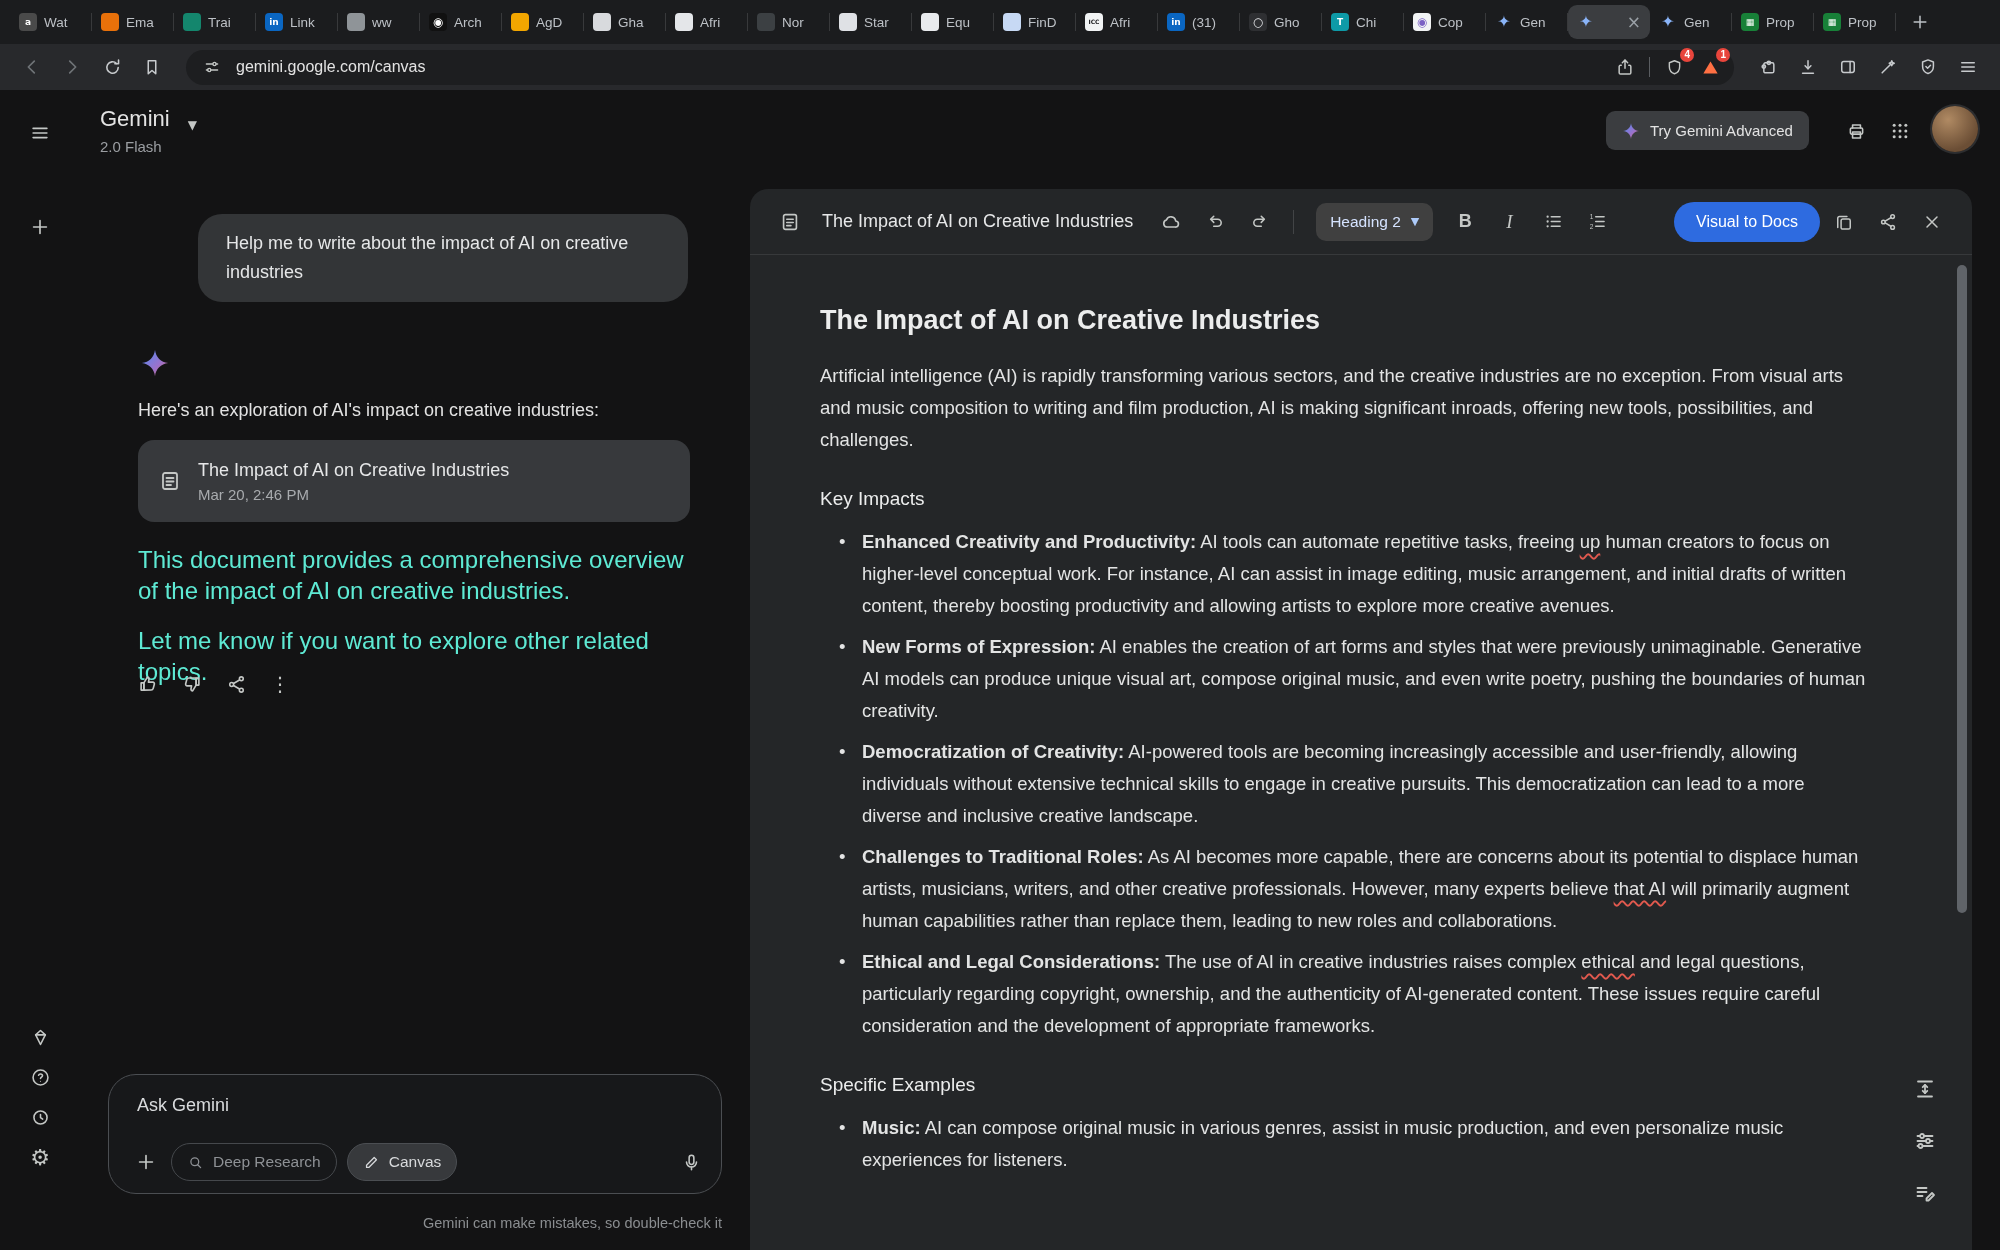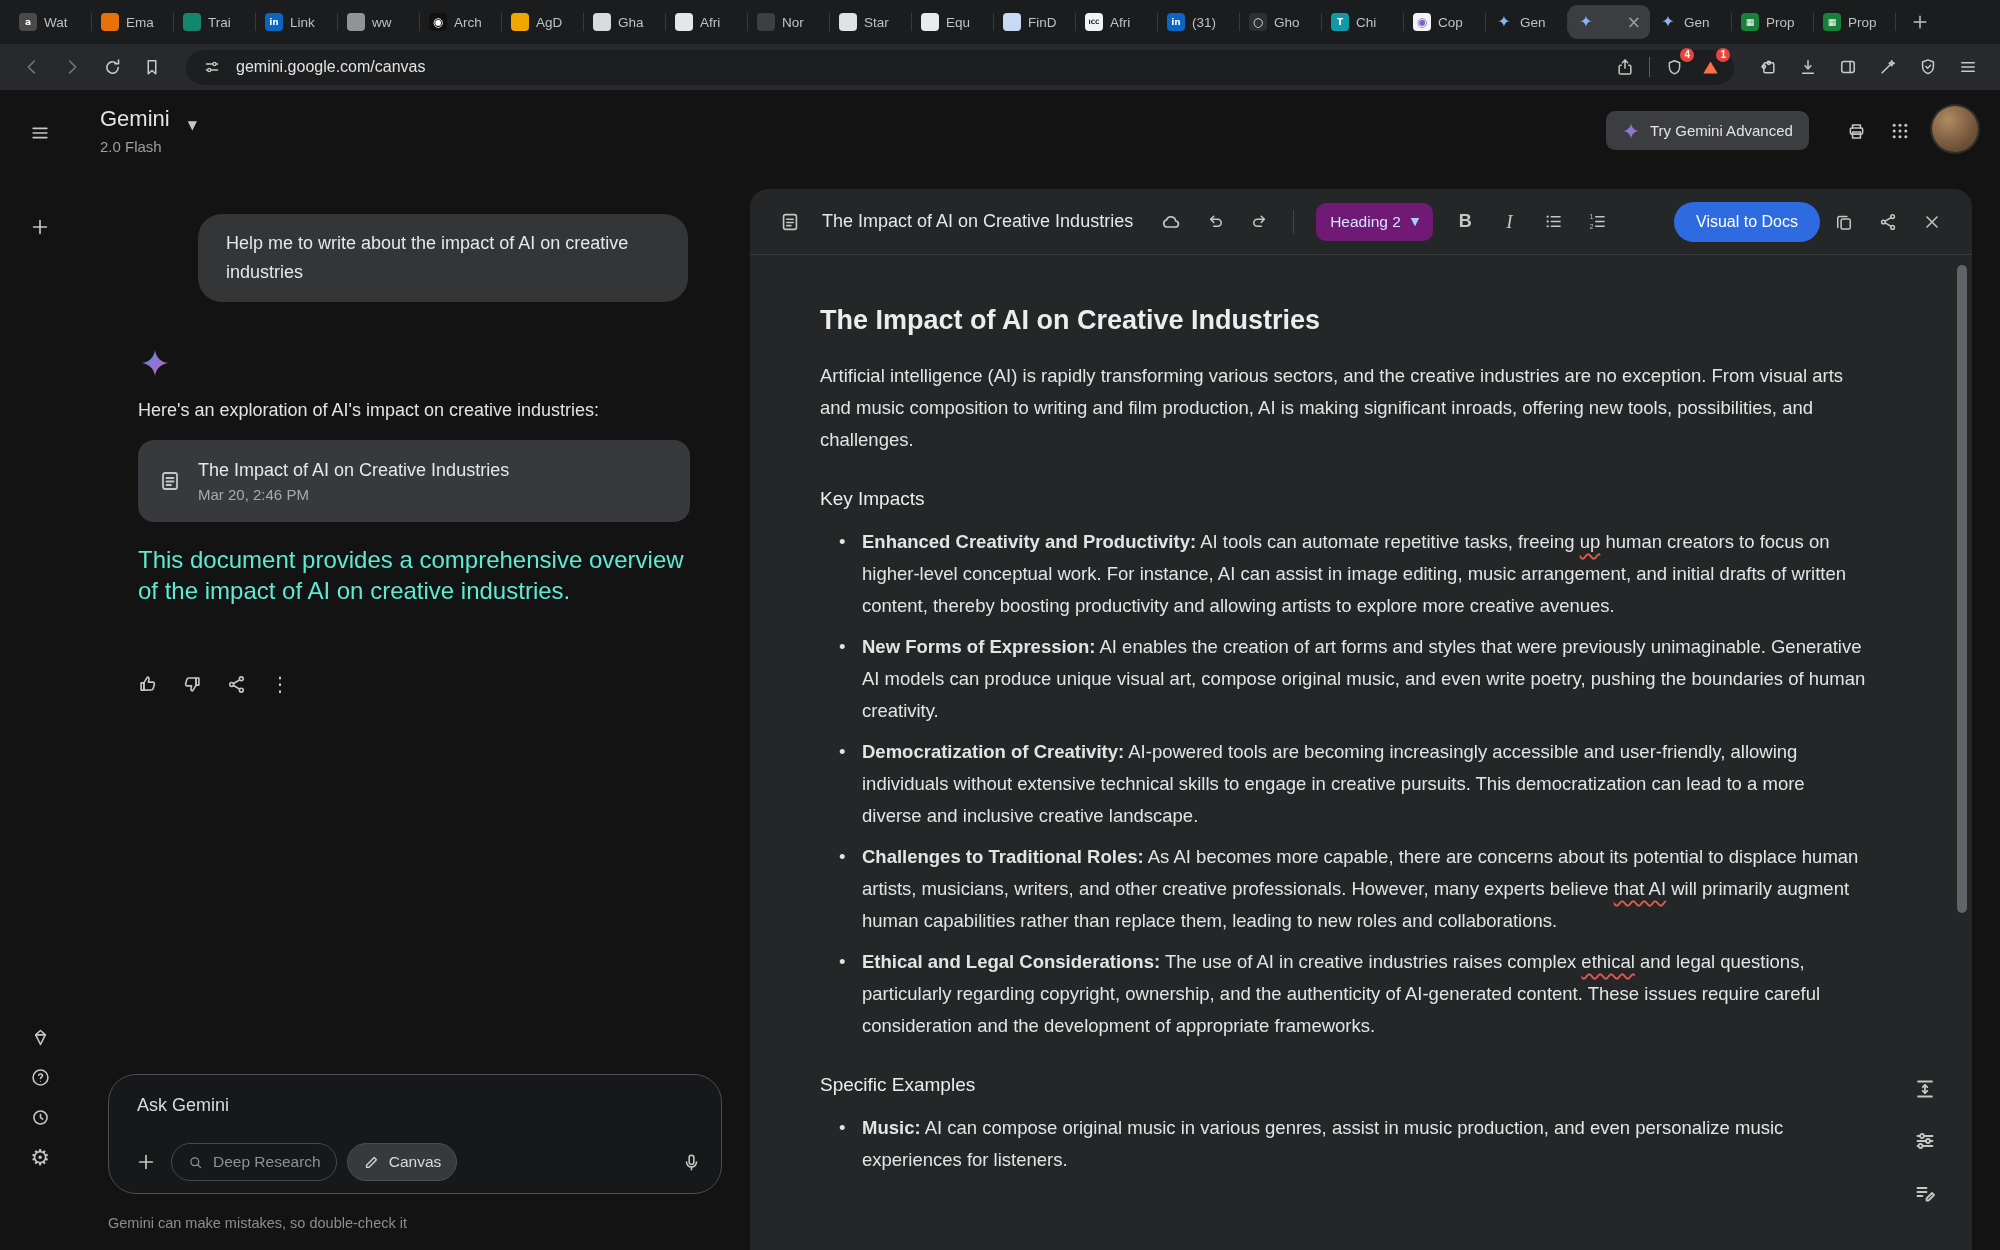--- a/index.html
+++ b/index.html
@@ -54,31 +54,31 @@
   .chat-p{position:absolute;left:138px;width:568px;font-size:24px;line-height:31px;color:#5eead4}
   .chat-actions{position:absolute;left:134px;top:670px;display:flex;gap:16px;color:#c4c7c5}
   .act-ic{width:28px;height:28px;display:flex;align-items:center;justify-content:center;font-size:20px}
   .ask-box{position:absolute;left:108px;top:1074px;width:614px;height:120px;border:1px solid #4b4e52;border-radius:28px;box-sizing:border-box;background:#17181a}
   .ask-ph{position:absolute;left:28px;top:20px;font-size:18px;color:#d9dbdd}
   .ask-row{position:absolute;left:14px;right:16px;bottom:12px;display:flex;align-items:center;gap:10px}
   .chip{height:38px;border:1px solid #45484c;border-radius:19px;display:flex;align-items:center;gap:9px;padding:0 15px;font-size:15.5px;color:#8e9195;box-sizing:border-box;background:transparent}
   .chip.sel{background:#37393c;color:#d7d9db;border-color:#4b4e52}
   .plus-btn{width:30px;height:30px;color:#c4c7c5;display:flex;align-items:center;justify-content:center;margin-left:8px}
   .mic-btn{margin-left:auto;width:28px;height:28px;color:#c4c7c5;display:flex;align-items:center;justify-content:center}
-  .disclaimer{position:absolute;left:108px;top:1215px;width:614px;text-align:left;font-size:14.5px;color:#8b8e91}
+  .disclaimer{position:absolute;left:108px;top:1215px;width:614px;text-align:right;font-size:14.5px;color:#8b8e91}
 
   
   .canvas{position:absolute;left:750px;top:189px;width:1222px;height:1061px;background:#242628;border-radius:18px 18px 0 0;box-sizing:border-box}
   .cv-header{height:66px;display:flex;align-items:center;padding:0 20px;border-bottom:1px solid rgba(255,255,255,.09);box-sizing:border-box;gap:4px}
   .cv-title{font-size:18px;color:#e6e7e8;margin:0 14px 0 8px;white-space:nowrap}
   .tool-btn{width:40px;height:40px;border-radius:50%;display:flex;align-items:center;justify-content:center;color:#c4c7c5;flex:0 0 auto;font-size:18px}
   .tool-btn .bold-g{font-weight:bold;font-size:18px}
   .tool-btn .italic-g{font-style:italic;font-family:"Liberation Serif",serif;font-size:19px}
   .vdiv{width:1px;height:24px;background:rgba(255,255,255,.14);margin:0 10px;flex:0 0 auto}
-  .heading-pill{height:38px;border-radius:10px;background:#701a75;color:#d5e3ff;display:flex;align-items:center;gap:10px;padding:0 14px;font-size:15.5px;box-sizing:border-box;margin:0 8px;flex:0 0 auto}
+  .heading-pill{height:38px;border-radius:10px;background:#404040;color:#d5e3ff;display:flex;align-items:center;gap:10px;padding:0 14px;font-size:15.5px;box-sizing:border-box;margin:0 8px;flex:0 0 auto}
   .heading-pill .caret{font-size:11px;color:#aecbfa}
   .export-btn{margin-left:auto;height:40px;padding:0 22px;border-radius:20px;background:#2e6be0;color:#fff;font-size:16px;display:flex;align-items:center;flex:0 0 auto}
   .cv-body{position:absolute;left:0;right:0;top:67px;bottom:0;overflow:hidden;padding:46px 100px 0 70px;box-sizing:border-box}
   .cv-body h1{font-size:27px;line-height:36px;margin:0 0 22px;color:#eceded;font-weight:bold}
   .cv-body p.intro{font-size:18.5px;line-height:32px;margin:0;color:#e3e4e4}
   .cv-body h2{font-size:19px;margin:32px 0 16px;color:#eceded;font-weight:normal}
   .cv-body ul{list-style:none;margin:4px;padding:0}
   .cv-body li{position:relative;padding-left:38px;margin-bottom:9px;font-size:18.5px;line-height:32px;color:#e3e4e4}
   .cv-body li::before{content:"•";position:absolute;left:15px;top:0}
   .seg-b{font-weight:bold}
@@ -376,20 +376,21 @@
           <path d="M8.5 9h7M8.5 12.5h7M8.5 16h4.5"></path>
         </svg>
     </span>
     <span>
       <div class="dc-title">The Impact of AI on Creative Industries</div>
       <div class="dc-time">Mar 20, 2:46 PM</div>
     </span>
   </div>
 
   <div class="chat-p" style="top:544px">This document provides a comprehensive overview of the impact of AI on creative industries.</div>
+  <div class="chat-p" style="top:625px">Let me know if you want to explore other related topics.</div>
 
   <div class="chat-actions">
     <span class="act-ic">
       <svg class="sicon" width="22" height="22" viewBox="0 0 24 24">
           <path d="M7.5 10.8l3.8-6.3c1.1 0 2 .9 1.8 2.1L12.5 10h4.7c1.2 0 2 1.1 1.7 2.2l-1.2 4.6a2.4 2.4 0 0 1-2.3 1.8H7.5z"></path>
           <path d="M4.5 10.8h3v7.8h-3z"></path>
         </svg>
     </span>
     <span class="act-ic">
       <svg class="sicon" width="22" height="22" viewBox="0 0 24 24">

